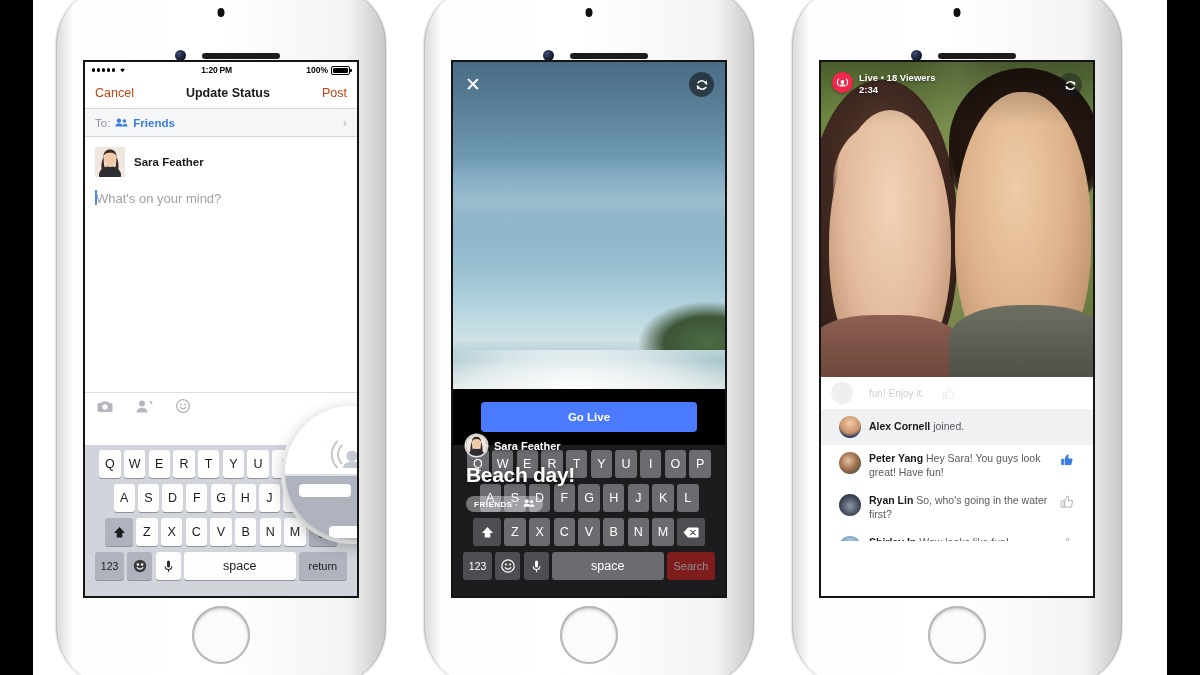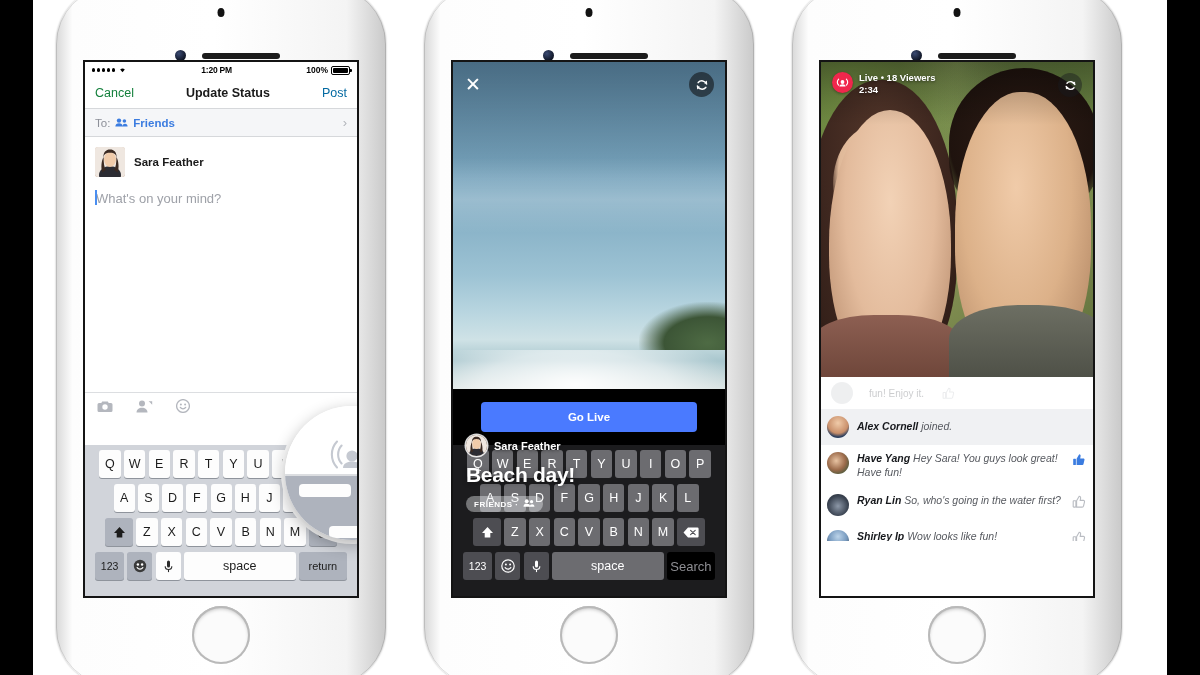--- a/index.html
+++ b/index.html
@@ -41,23 +41,23 @@
   .dots i{width:3.4px;height:3.4px;border-radius:50%;background:#000;display:block;}
   .wifi{font-size:9px;line-height:1;}
   .sb-mid{flex:1;text-align:center;letter-spacing:-.2px;}
   .sb-right{display:flex;align-items:flex-end;gap:3px;}
   .batt{width:17px;height:7.5px;border:1px solid #000;border-radius:2px;position:relative;}
   .batt i{position:absolute;inset:1px;background:#000;border-radius:1px;display:block;}
   .batt::after{content:"";position:absolute;right:-3px;top:2px;width:1.6px;height:3.5px;background:#000;border-radius:0 1px 1px 0;}
 
   .navbar{height:30px;display:flex;align-items:center;padding:0 10px;
     background:#fff;border-bottom:1px solid #d6d8db;}
-  .nav-cancel{color:#15803d;font-size:12.5px;}
+  .nav-cancel{color:#c2410c;font-size:12.5px;}
   .nav-title{flex:1;text-align:center;font-size:12.5px;font-weight:bold;color:#1a1a1a;}
-  .nav-post{color:#0369a1;font-size:12.5px;}
+  .nav-post{color:#c2410c;font-size:12.5px;}
 
   .torow{height:27px;display:flex;align-items:center;padding:0 10px;gap:5px;
     background:#f5f6f8;border-bottom:1px solid #d6d8db;font-size:11.5px;}
   .to-label{color:#8d9099;}
   .to-friends{color:#3b7ce0;font-weight:bold;}
   .chev{margin-left:auto;color:#b2b5bb;font-size:13px;}
   .ico-friends{display:inline-block;color:#3b7ce0;font-size:11px;}
 
   .userrow{display:flex;align-items:center;gap:9px;padding:10px 10px 4px;}
   .avatar{width:30px;height:30px;border-radius:3px;overflow:hidden;flex:none;
@@ -132,21 +132,21 @@
     display:flex;align-items:center;justify-content:center;font-size:11.5px;font-weight:bold;}
 
   
   .kbd{position:absolute;left:0;right:0;bottom:0;height:151px;background:#1c1c1e;
     padding:5px 2px 4px;box-sizing:border-box;}
   .kbd .krow{display:flex;justify-content:center;gap:3.2px;margin-bottom:6px;}
   .kbd .key{background:#6c6c70;border-radius:3px;height:28px;min-width:21.5px;
     display:flex;align-items:center;justify-content:center;font-size:12.5px;color:#fff;}
   .kbd .key.wide{min-width:28px;background:#4d4d52;}
   .kbd .key.sp{flex:1;max-width:112px;}
-  .kbd .key.ret{min-width:48px;background:#000000;color:#8e8e93;font-size:13px;}
+  .kbd .key.ret{min-width:48px;background:#7f1d1d;color:#8e8e93;font-size:11px;}
   .kbd .key.num{min-width:29px;background:#4d4d52;font-size:10.5px;}
   .kbd .key.emoji,.kbd .key.mic{min-width:25px;background:#4d4d52;}
   .kbd-r2{padding:0 11px;}
 
   
   .video{position:absolute;left:0;right:0;top:0;height:315px;overflow:hidden;
     background:linear-gradient(145deg,#4e6030 0%,#6d7f46 30%,#8a9657 55%,#5a6b38 100%);}
   .vfoliage{position:absolute;inset:0;
     background:
       radial-gradient(ellipse at 8% 12%,rgba(120,150,70,.85) 0%,rgba(120,150,70,0) 40%),
@@ -172,21 +172,21 @@
   .livedot{width:21px;height:21px;border-radius:50%;background:#f0274c;
     display:flex;align-items:center;justify-content:center;flex:none;
     box-shadow:0 1px 3px rgba(0,0,0,.35);}
   .livetxt{color:#fff;font-size:9.5px;font-weight:bold;line-height:1.28;text-shadow:0 1px 3px rgba(0,0,0,.55);}
   .flip3{position:absolute;right:11px;top:11px;width:24px;height:24px;border-radius:50%;
     background:rgba(25,27,30,.45);display:flex;align-items:center;justify-content:center;z-index:6;}
 
   .comments{position:absolute;left:0;right:0;top:315px;bottom:55px;background:#fff;overflow:hidden;}
   .cfade{display:flex;align-items:center;gap:16px;padding:5px 10px;opacity:.35;}
   .cfade .ctxt{font-size:10px;color:#6d7076;}
-  .crow{display:flex;align-items:flex-start;gap:8px;padding:7px 6px;font-style:italic;}
+  .crow{display:flex;align-items:flex-start;gap:8px;padding:7px 18px;}
   .crow.joined{background:#f0f1f3;align-items:center;}
   .cav{width:22px;height:22px;border-radius:50%;flex:none;}
   .cav.a1{background:radial-gradient(circle at 50% 32%,#f0cba9 0%,#c98f6a 55%,#2c3f5e 75%);}
   .cav.a2{background:radial-gradient(circle at 42% 40%,#e8c3a2 0%,#9c6b4b 50%,#4c5a3c 80%);}
   .cav.a3{background:radial-gradient(circle at 50% 55%,#8d98a8 0%,#3c4553 60%,#1e242e 100%);}
   .cav.a4{background:radial-gradient(circle at 50% 30%,#bcd4ea 0%,#7a9cc0 45%,#3a4a5e 85%);}
   .ctext{flex:1;font-size:10.5px;line-height:1.33;color:#56595f;}
   .ctext b{color:#16181c;}
   .thumb{flex:none;width:16px;margin-top:1px;display:flex;justify-content:center;}
 
@@ -565,21 +565,21 @@
           </div>
         </div>
 
         <div class="crow joined">
           <div class="cav a1"></div>
           <div class="ctext"><b>Alex Cornell</b><span> joined.</span></div>
         </div>
 
         <div class="crow">
           <div class="cav a2"></div>
-          <div class="ctext"><b>Have Yang</b><span> Hey Sara! You guys look great! Have fun!</span></div>
+          <div class="ctext"><b>Peter Yang</b><span> Hey Sara! You guys look great! Have fun!</span></div>
           <div class="thumb">
             <svg width="14" height="14" viewBox="0 0 14 14">
                 <path d="M4.6 5.8 7.2 1.3c1 0 1.6.7 1.4 1.8L8.2 5.4h3.2c.8 0 1.3.6 1.1 1.4l-1 4.2c-.1.7-.7 1.1-1.4 1.1H4.6z" fill="#3b7ce0"></path>
                 <rect x="1.2" y="5.8" width="2.7" height="6.3" rx=".6" fill="#3b7ce0"></rect>
               </svg>
           </div>
         </div>
 
         <div class="crow">
           <div class="cav a3"></div>

